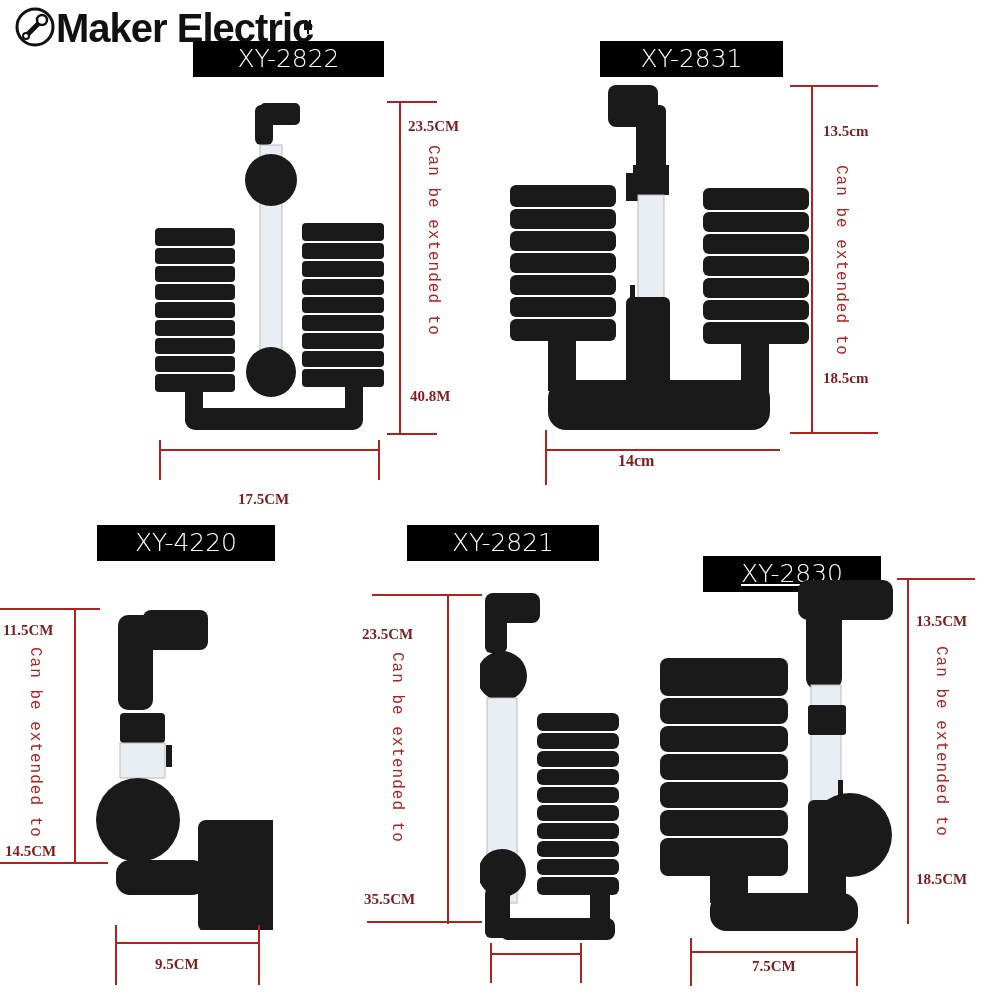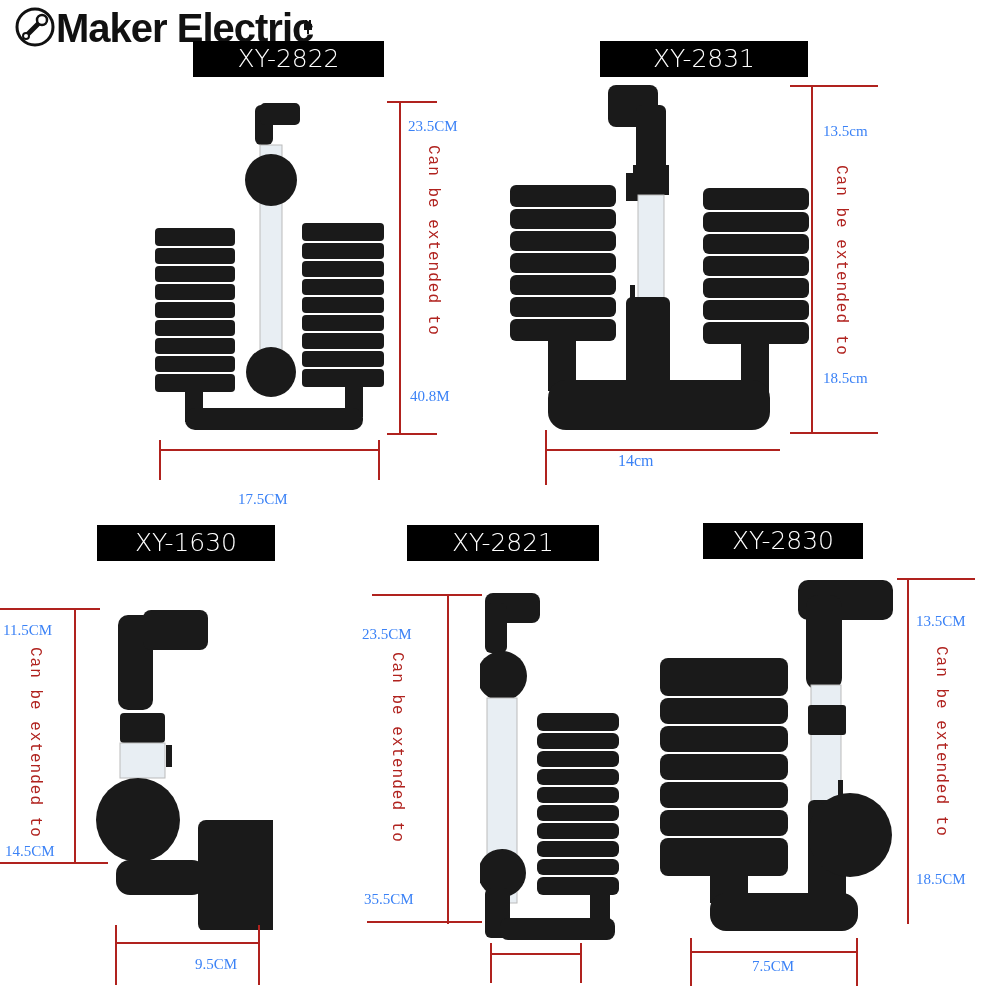--- a/index.html
+++ b/index.html
@@ -1,21 +1,21 @@
 <!DOCTYPE html>
 <html><head>
 <meta charset="utf-8">
 <style>
   html, body { margin:0; padding:0; background:#ffffff; }
   body { width:1000px; height:1000px; position:relative; overflow:hidden; font-family:"Liberation Sans", sans-serif; }
   .abs { position:absolute; }
   .brand { left:14px; top:6px; display:flex; align-items:flex-start; gap:0; }
   .brand-text { font-family:"Liberation Sans", sans-serif; font-weight:bold; font-size:40px; color:#111; letter-spacing:-1px; line-height:44px; }
   .label-box { background:#000; color:#fff; font-family:"DejaVu Sans", sans-serif; font-size:25px; text-align:center; line-height:36px; height:36px; font-weight:200; }
-  .dim { color:#3b82f6; font-family:"Liberation Serif", serif; font-size:15px; }
+  .dim { color:#7f1d1d; font-family:"Liberation Serif", serif; font-size:15px;font-weight:bold; }
   .dim-big { font-size:16px; }
   .vtext { writing-mode:vertical-rl; text-orientation:mixed; color:#b0221e; font-family:"Liberation Mono", monospace; font-size:16px; letter-spacing:1px; }
   .rl { background:#b0221e; position:absolute; }
   .product svg { display:block; }
 </style>
 </head>
 <body>
 
 <div class="abs brand">
   <span>
@@ -31,24 +31,24 @@
     <svg width="10" height="14" viewBox="0 0 10 14">
         <rect x="1" y="4" width="8" height="6" fill="#111"></rect>
         <rect x="2" y="0" width="2" height="4" fill="#111"></rect>
         <rect x="6" y="0" width="2" height="4" fill="#111"></rect>
         <rect x="4" y="10" width="2" height="4" fill="#111"></rect>
       </svg>
   </span>
 </div>
 
 <div class="abs label-box" style="left:193px;top:41px;width:191px;">XY-2822</div>
-<div class="abs label-box" style="left:600px;top:41px;width:208px;">XY-2831</div>
-<div class="abs label-box" style="left:97px;top:525px;width:178px;">XY-1630</div>
+<div class="abs label-box" style="left:600px;top:41px;width:183px;">XY-2831</div>
+<div class="abs label-box" style="left:97px;top:525px;width:178px;">XY-4220</div>
 <div class="abs label-box" style="left:407px;top:525px;width:192px;">XY-2821</div>
-<div class="abs label-box" style="left:703px;top:523px;width:160px;">XY-2830</div>
+<div class="abs label-box" style="left:703px;top:556px;width:178px;text-decoration:underline;">XY-2830</div>
 
 <div class="abs product" style="left:150px;top:95px;">
   <svg width="240" height="345" viewBox="0 0 240 345">
     <g fill="#1a1a1a">
 
       <rect x="105" y="10" width="18" height="40" rx="6"></rect>
       <rect x="110" y="8" width="40" height="22" rx="5"></rect>
 
       <rect x="110" y="50" width="22" height="220" fill="#e8eef3" stroke="#bbb"></rect>
       <circle cx="121" cy="85" r="26"></circle>
@@ -153,21 +153,21 @@
 </div>
 <div class="rl" style="left:0px;top:608px;width:100px;height:2px;"></div>
 <div class="rl" style="left:74px;top:608px;width:2px;height:255px;"></div>
 <div class="rl" style="left:0px;top:862px;width:108px;height:2px;"></div>
 <div class="abs dim" style="left:3px;top:622px;">11.5CM</div>
 <div class="abs vtext" style="left:26px;top:647px;">Can be extended to</div>
 <div class="abs dim" style="left:5px;top:843px;">14.5CM</div>
 <div class="rl" style="left:115px;top:925px;width:2px;height:60px;"></div>
 <div class="rl" style="left:115px;top:942px;width:144px;height:2px;"></div>
 <div class="rl" style="left:258px;top:925px;width:2px;height:60px;"></div>
-<div class="abs dim" style="left:155px;top:956px;margin-left:40px;">9.5CM</div>
+<div class="abs dim" style="left:155px;top:956px;">9.5CM</div>
 
 <div class="abs product" style="left:480px;top:588px;">
   <svg width="140" height="360" viewBox="0 0 140 360">
     <g fill="#1a1a1a">
       <rect x="5" y="5" width="55" height="30" rx="8"></rect>
       <rect x="5" y="15" width="22" height="50" rx="6"></rect>
       <circle cx="22" cy="88" r="25"></circle>
       <rect x="7" y="110" width="30" height="205" fill="#e8eef3" stroke="#bbb"></rect>
       <circle cx="22" cy="285" r="24"></circle>
       <rect x="5" y="300" width="25" height="50" rx="6"></rect>

